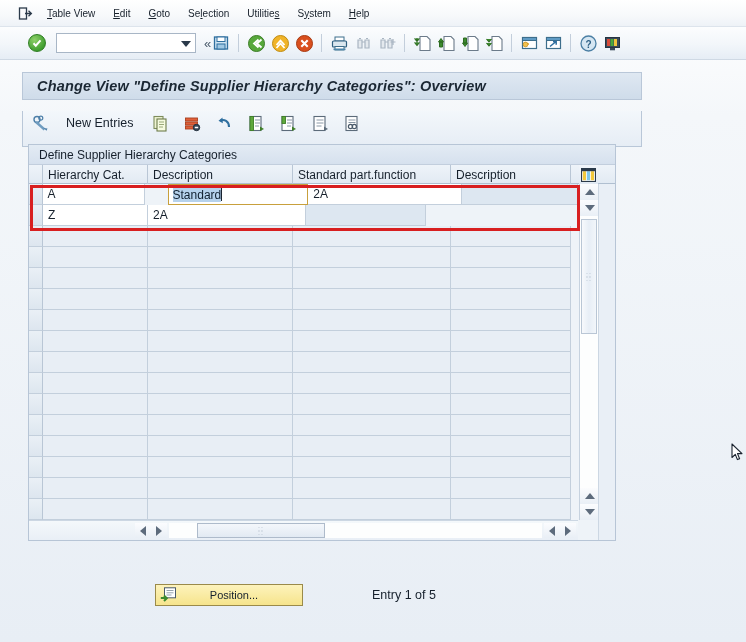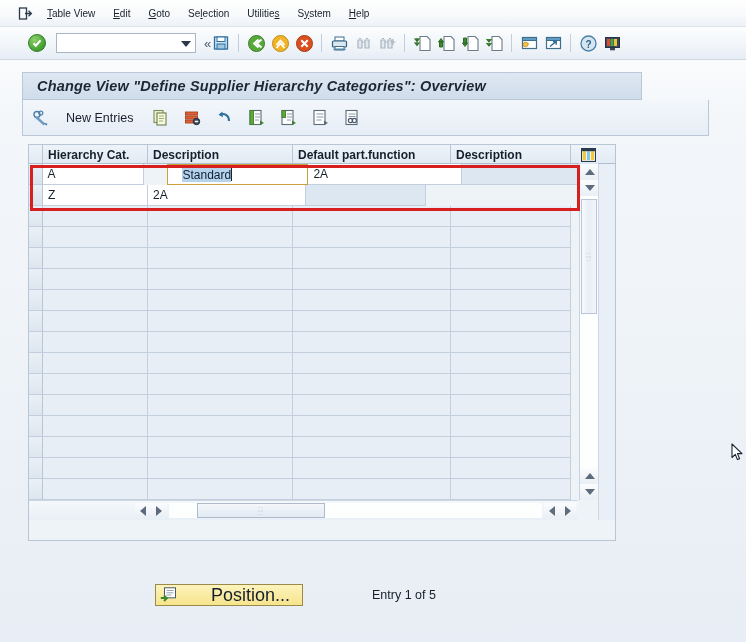--- a/index.html
+++ b/index.html
@@ -79,24 +79,24 @@
     position: absolute; left: 22px; top: 72px; width: 620px; height: 28px;
     background: linear-gradient(180deg,#dfe8f2 0%,#cfdcea 100%);
     border: 1px solid #b9c7d8;
     display: flex; align-items: center;
   }
   .title-bar .t {
     margin-left: 14px; font-size: 14.5px; font-weight: bold;
     font-style: italic; color: #1b2733; letter-spacing:.2px;
   }
   .app-toolbar {
-    position: absolute; left: 22px; top: 100px; width: 687px; height: 36px;
+    position: absolute; left: 22px; top: 111px; width: 620px; height: 36px;
     background: linear-gradient(180deg,#f3f7fb 0%,#e6edf5 100%);
     border: 1px solid #b9c7d8; border-top: 0;
-    display: flex; align-items: center;
+    display: flex; 
   }
   .at-btn {
     height: 24px; display: flex; align-items: center;
     padding: 0 3px; margin-left: 4px; cursor: default;
   }
   .at-label { font-size: 12.5px; color:#16202c; margin: 0 6px 0 4px; }
   .at-ico { width: 22px; height: 22px; display:flex; align-items:center; justify-content:center; }
 
   
   .grid-panel {
@@ -115,21 +115,21 @@
   .hdr-row {
     position:absolute; left:0; top:0; width:100%; height: 19px;
     background: linear-gradient(180deg,#eef3f9 0%,#e2eaf3 100%);
     border-bottom: 1px solid #b0bfd0;
     display: flex;
   }
   .hdr-cell {
     height: 19px; font-size: 12px; color: #16202c;
     display:flex; align-items:center; padding-left: 5px;
     border-right: 1px solid #b9c6d5;
-    overflow: hidden; white-space: nowrap; font-weight: bold;
+    overflow: hidden; white-space: nowrap;
   }
   .hdr-sel { width: 14px; padding-left:0; }
   .hdr-ico-cell {
     width: 19px; border-right: 0; padding:0;
     display:flex; align-items:center; justify-content:center;
     background: linear-gradient(180deg,#f1f5fa 0%,#e0e9f3 100%);
   }
 
   .rows-vp {
     position: absolute; left: 0; top: 19px; right: 37px; bottom: 20px;
@@ -145,21 +145,21 @@
     background: #e8eef5; overflow: hidden; white-space: nowrap;
   }
   .cell.sel { width: 14px; padding-left: 0;
     background: linear-gradient(180deg,#eaf0f6 0%,#dde6ef 100%);
     border-right: 1px solid #b9c6d5; }
   .row.data .cell { background: #ffffff; }
   .row.data .cell.sel { background: linear-gradient(180deg,#eaf0f6 0%,#d9e3ed 100%); }
   .row.data .cell.readonly { background: #dde7f1; }
   .cell.editing {
     background: #fdeaa8; border: 1px solid #c8a03c; height: 21px;
-    padding-left: 14px;
+    padding-left: 4px;
     margin-left: 23px;
   }
   .sel-text { background:#b6d2ec; color:#102030; }
   .caret { display:inline-block; width:1px; height:13px; background:#1a2430; margin-left:0px;}
 
   .red-highlight {
     position: absolute; left: 1px; top: 20px; width: 550px; height: 46px;
     border: 3px solid #d81f20; pointer-events: none; z-index: 6;
   }
 
@@ -216,21 +216,21 @@
   .hsb-right { display:flex; align-items:center; margin-right:2px; }
 
   
   .pos-btn {
     position: absolute; left: 155px; top: 584px; width: 148px; height: 22px;
     background: linear-gradient(180deg,#fdf3bc 0%,#f6e48c 100%);
     border: 1px solid #9a8a4a;
     display: flex; align-items: center; cursor: default;
   }
   .pos-btn .ico { width: 20px; height: 18px; display:flex;align-items:center;justify-content:center; margin-left:2px;}
-  .pos-btn .lbl { flex:1; text-align:right; font-size:18px; color:#16202c; padding-right:12px;}
+  .pos-btn .lbl { flex:1; text-align:center; font-size:11px; color:#16202c; padding-right:12px;}
   .entry-text {
     position: absolute; left: 372px; top: 588px;
     font-size: 12.5px; color: #16202c;
   }
 
   .cursor {
     position: absolute; left: 731px; top: 443px; width: 14px; height: 20px;
     pointer-events: none;
   }
 </style>
@@ -459,28 +459,29 @@
           <rect x="3" y="2.5" width="11" height="14" fill="#ffffff" stroke="#5c6b7a" stroke-width="1.1"></rect>
           <path d="M5.5 6 h7 M5.5 8.5 h7" stroke="#8a98a6" stroke-width="1"></path>
           <circle cx="7.5" cy="12.5" r="2.1" fill="none" stroke="#4a5a6a" stroke-width="1.2"></circle>
           <circle cx="11.3" cy="12.5" r="2.1" fill="none" stroke="#4a5a6a" stroke-width="1.2"></circle>
         </svg>
       </div>
     </div>
   </div>
 
   <div class="grid-panel">
+    <div class="grid-caption">Define Supplier Hierarchy Categories</div>
 
     <div class="grid-body">
 
       <div class="hdr-row">
         <div class="hdr-cell hdr-sel"></div>
         <div class="hdr-cell" style="width:105px">Hierarchy Cat.</div>
         <div class="hdr-cell" style="width:145px">Description</div>
-        <div class="hdr-cell" style="width:158px">Default part.function</div>
+        <div class="hdr-cell" style="width:158px">Standard part.function</div>
         <div class="hdr-cell" style="width:120px">Description</div>
         <div class="hdr-cell hdr-ico-cell" style="position:absolute;right:17px;width:19px;">
           <svg width="15" height="14" viewBox="0 0 15 14">
             <rect x="0.5" y="0.5" width="14" height="13" fill="#ffffff" stroke="#2b3a4a" stroke-width="1.2"></rect>
             <rect x="1.8" y="3.2" width="3.2" height="9" fill="#f2c83c"></rect>
             <rect x="5.8" y="3.2" width="3.2" height="9" fill="#7fc6e8"></rect>
             <rect x="9.8" y="3.2" width="3.2" height="9" fill="#f2c83c"></rect>
             <rect x="0.5" y="0.5" width="14" height="2.7" fill="#2b3a4a"></rect>
           </svg>
         </div>

